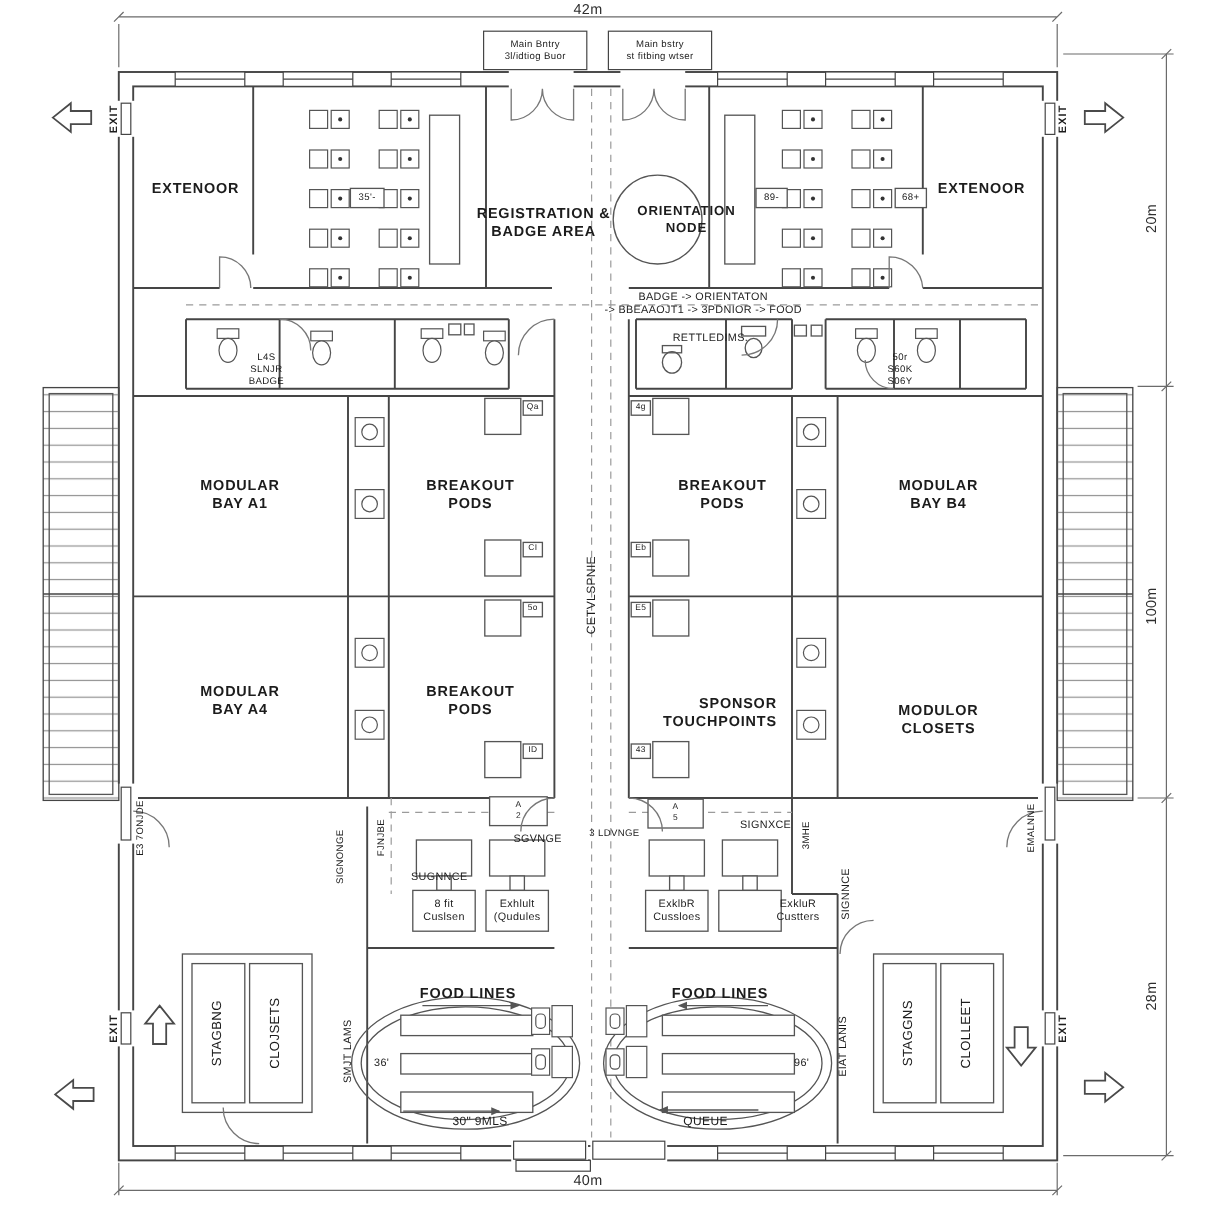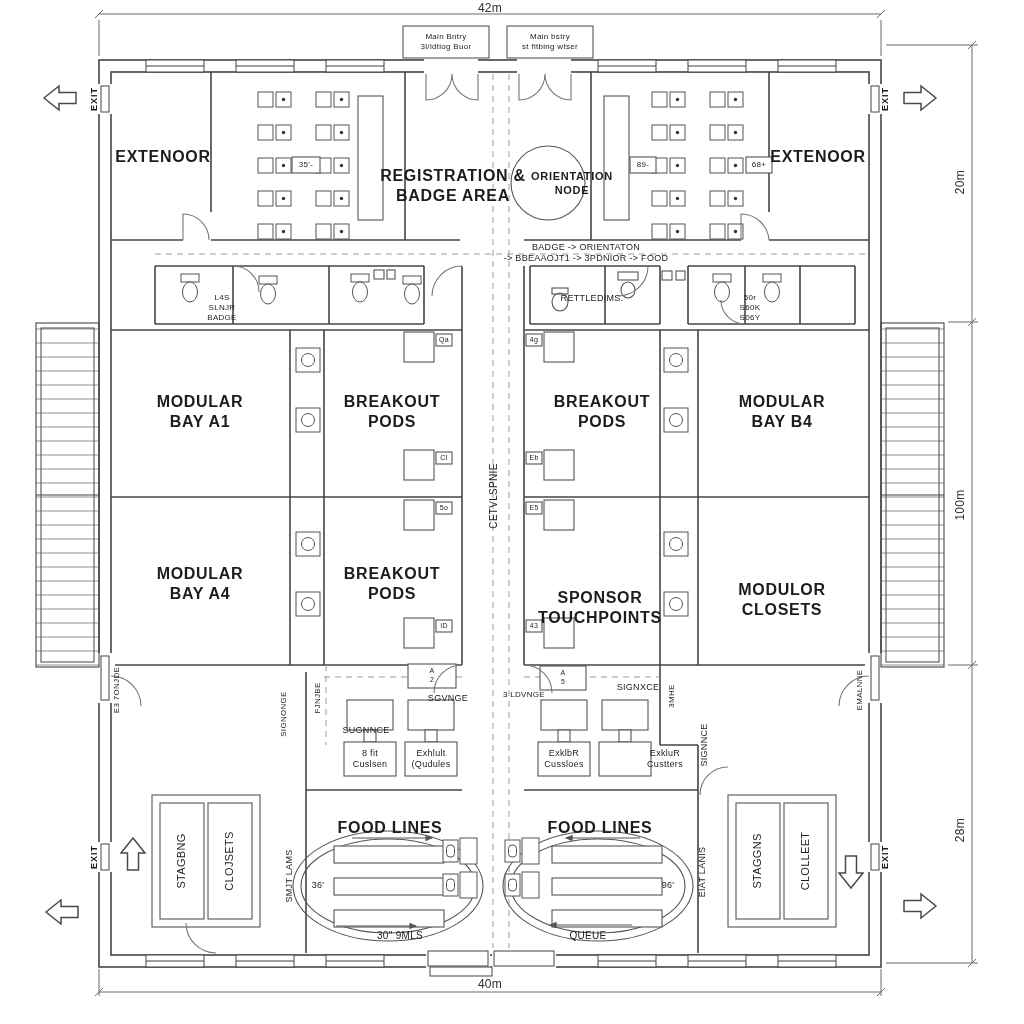--- a/index.html
+++ b/index.html
@@ -2,21 +2,21 @@
 <html><head>
 <meta charset="utf-8">
 <style>
   html,body{margin:0;padding:0;background:#fff;}
   .plan{position:relative;width:1024px;height:1024px;background:#ffffff;overflow:hidden;
         font-family:"Liberation Sans",sans-serif;color:#1c1c1c;padding-left:36px;}
   .plan svg{position:absolute;left:0;top:0;}
   .lbl{position:absolute;transform:translate(-50%,-50%);font-size:11px;line-height:1.25;
        letter-spacing:.3px;white-space:pre-line;text-align:center;color:#1c1c1c;}
   .v{transform:translate(-50%,-50%) rotate(-90deg);white-space:pre;}
-  .room{font-weight:bold;font-size:16px;letter-spacing:.7px;}
+  .room{font-weight:bold;font-size:12px;letter-spacing:.7px;}
   .s7{font-size:7px;}.s8{font-size:8px;}.s9{font-size:9px;}.s10{font-size:10px;}
   .s11{font-size:11px;}
   .dim{font-size:12px;color:#2e2e2e;}
   .exit{font-size:9px;font-weight:bold;letter-spacing:1px;}
 </style>
 </head>
 <body>
 
 <div class="plan">
 
@@ -301,38 +301,38 @@
   <div class="lbl s8" style="left:306px;top:165px;">35'-</div>
   <div class="lbl s8" style="left:643px;top:165px;">89-</div>
   <div class="lbl s8" style="left:759px;top:165px;">68+</div>
 
   <div class="lbl s9" style="left:586px;top:253px;">BADGE -&gt; ORIENTATON
 -&gt; BBEAAOJT1 -&gt; 3PDNIOR -&gt; FOOD</div>
 
   <div class="lbl s8" style="left:222px;top:308px;">L4S
 SLNJR
 BADGE</div>
-  <div class="lbl s9" style="left:592px;top:299px;">RETTLEDIMS.</div>
+  <div class="lbl s9" style="left:592px;top:282px;">RETTLEDIMS.</div>
   <div class="lbl s8" style="left:750px;top:308px;">50r
 S60K
 S06Y</div>
 
   <div class="lbl room" style="left:200px;top:412px;">MODULAR
 BAY A1</div>
   <div class="lbl room" style="left:392px;top:412px;">BREAKOUT
 PODS</div>
   <div class="lbl room" style="left:602px;top:412px;">BREAKOUT
 PODS</div>
   <div class="lbl room" style="left:782px;top:412px;">MODULAR
 BAY B4</div>
   <div class="lbl room" style="left:200px;top:584px;">MODULAR
 BAY A4</div>
   <div class="lbl room" style="left:392px;top:584px;">BREAKOUT
 PODS</div>
-  <div class="lbl room" style="left:600px;top:608px;">SPONSOR
+  <div class="lbl room" style="left:600px;top:594px;text-align:right;">SPONSOR
 TOUCHPOINTS</div>
   <div class="lbl room" style="left:782px;top:600px;">MODULOR
 CLOSETS</div>
   <div class="lbl s10 v" style="left:494px;top:496px;">CETVLSPNIE</div>
 
   <div class="lbl s7" style="left:444px;top:340px;">Qa</div>
   <div class="lbl s7" style="left:444px;top:458px;">CI</div>
   <div class="lbl s7" style="left:444px;top:508px;">5o</div>
   <div class="lbl s7" style="left:444px;top:626px;">ID</div>
   <div class="lbl s7" style="left:534px;top:340px;">4g</div>
@@ -341,21 +341,21 @@
   <div class="lbl s7" style="left:534px;top:626px;">43</div>
 
   <div class="lbl s8 v" style="left:284px;top:714px;">SIGNONGE</div>
   <div class="lbl s8 v" style="left:318px;top:698px;">FJNJBE</div>
   <div class="lbl s9" style="left:366px;top:688px;margin-top:43px;">SUGNNCE</div>
   <div class="lbl s7" style="left:432px;top:676px;">A
 2</div>
   <div class="lbl s9" style="left:448px;top:699px;">SGVNGE</div>
   <div class="lbl s7" style="left:563px;top:678px;">A
 5</div>
-  <div class="lbl s8" style="left:524px;top:695px;">3 LDVNGE</div>
+  <div class="lbl s8" style="left:512px;top:695px;">3 LDVNGE</div>
   <div class="lbl s9" style="left:638px;top:688px;">SIGNXCE</div>
   <div class="lbl s8 v" style="left:672px;top:696px;">3MHE</div>
   <div class="lbl s9 v" style="left:705px;top:745px;">SIGNNCE</div>
 
   <div class="lbl s9" style="left:370px;top:759px;">8 fit
 Cuslsen</div>
   <div class="lbl s9" style="left:431px;top:759px;">Exhlult
 (Qudules</div>
   <div class="lbl s9" style="left:564px;top:759px;">ExklbR
 Cussloes</div>

